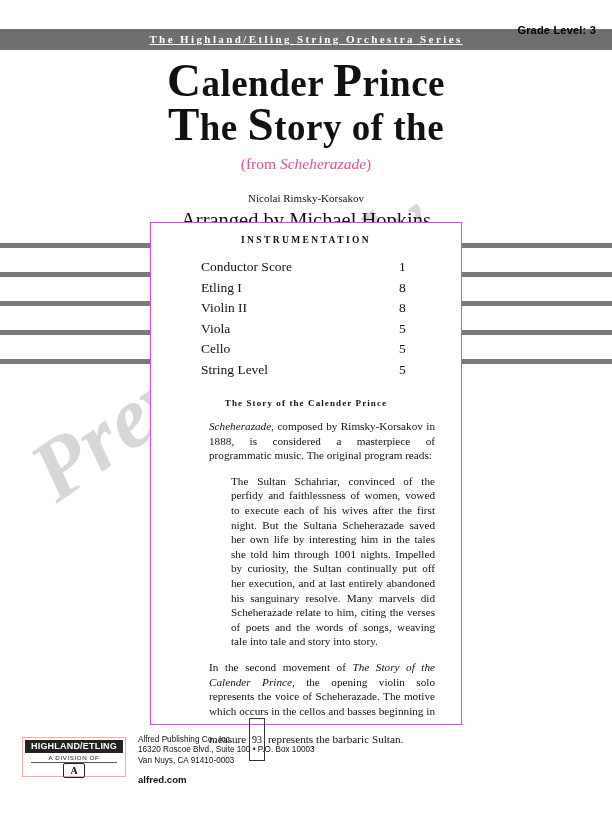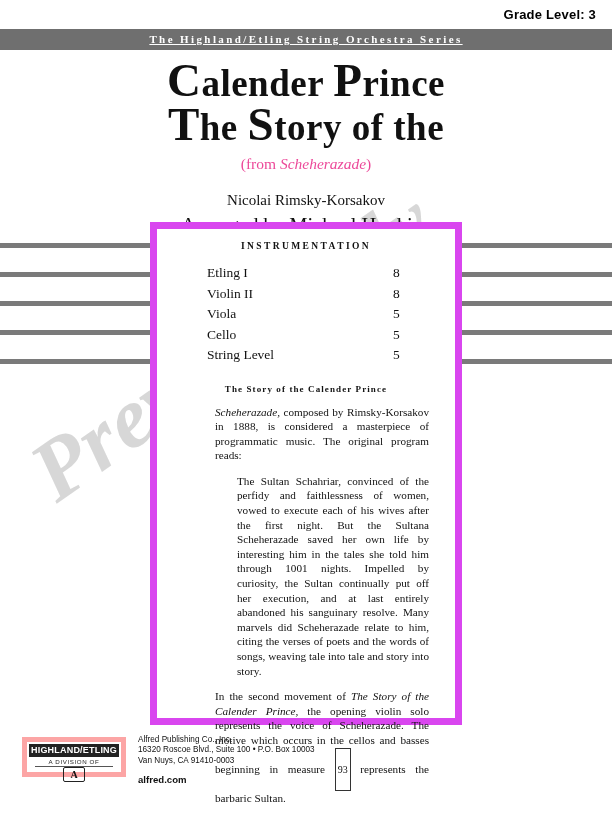--- a/index.html
+++ b/index.html
@@ -46,23 +46,23 @@
     white-space: nowrap;
     transform: rotate(-35deg);
     transform-origin: left center;
     letter-spacing: 1px;
   }
 
   
   .grade-level {
     position: absolute;
     right: 16px;
-    top: 7px;
+    top: 24px;
     font-family: "Liberation Sans", sans-serif;
-    font-size: 13px;
+    font-size: 11px;
     font-weight: 700;
     color: #000;
     letter-spacing: .2px;
     z-index: 8;
   }
 
   
   .series-bar {
     position: absolute;
     left: 0;
@@ -119,37 +119,37 @@
   }
   .subtitle {
     margin-top: 7px;
     font-size: 15.5px;
     color: #ec4899;
   }
   .subtitle i { font-style: italic; }
 
   .composer {
     margin-top: 19px;
-    font-size: 15px;
+    font-size: 11px;
     color: #111;
   }
   .arranger {
     margin-top: 5px;
     font-size: 20.5px;
     color: #111;
   }
 
   
   .inst-box {
     position: absolute;
     left: 150px;
     top: 222px;
     width: 312px;
     height: 503px;
-    border: 7px solid #d946ef;
+    border: 1px solid #d946ef;
     background: #ffffff;
     z-index: 7;
     box-sizing: border-box;
   }
   .inst-title {
     margin-top: 12px;
     text-align: center;
     font-size: 9.5px;
     font-weight: 700;
     letter-spacing: 2.4px;
@@ -208,21 +208,21 @@
     position: absolute;
     left: 22px;
     top: 735px;
     z-index: 7;
     display: flex;
     align-items: flex-start;
   }
   .logo {
     width: 104px;
     height: 40px;
-    border: 5px solid #fca5a5;
+    border: 1px solid #fca5a5;
     box-sizing: border-box;
     position: relative;
     background: #fff;
     margin-top: 2px;
   }
   .logo .logo-top {
     position: absolute;
     left: 2px; right: 2px; top: 2px;
     height: 13px;
     background: #222;
@@ -306,20 +306,24 @@
       <span>(from </span><i>Scheherazade</i><span>)</span>
     </div>
     <div class="composer">Nicolai Rimsky-Korsakov</div>
     <div class="arranger">Arranged by Michael Hopkins</div>
   </div>
 
   <div class="inst-box">
     <div class="inst-title">INSTRUMENTATION</div>
 
     <ul class="inst-list">
+      <li class="inst-row">
+        <span>Conductor Score</span>
+        <span class="qty">1</span>
+      </li>
       <li class="inst-row">
         <span>Etling I</span>
         <span class="qty">8</span>
       </li>
       <li class="inst-row">
         <span>Violin II</span>
         <span class="qty">8</span>
       </li>
       <li class="inst-row">
         <span>Viola</span>

